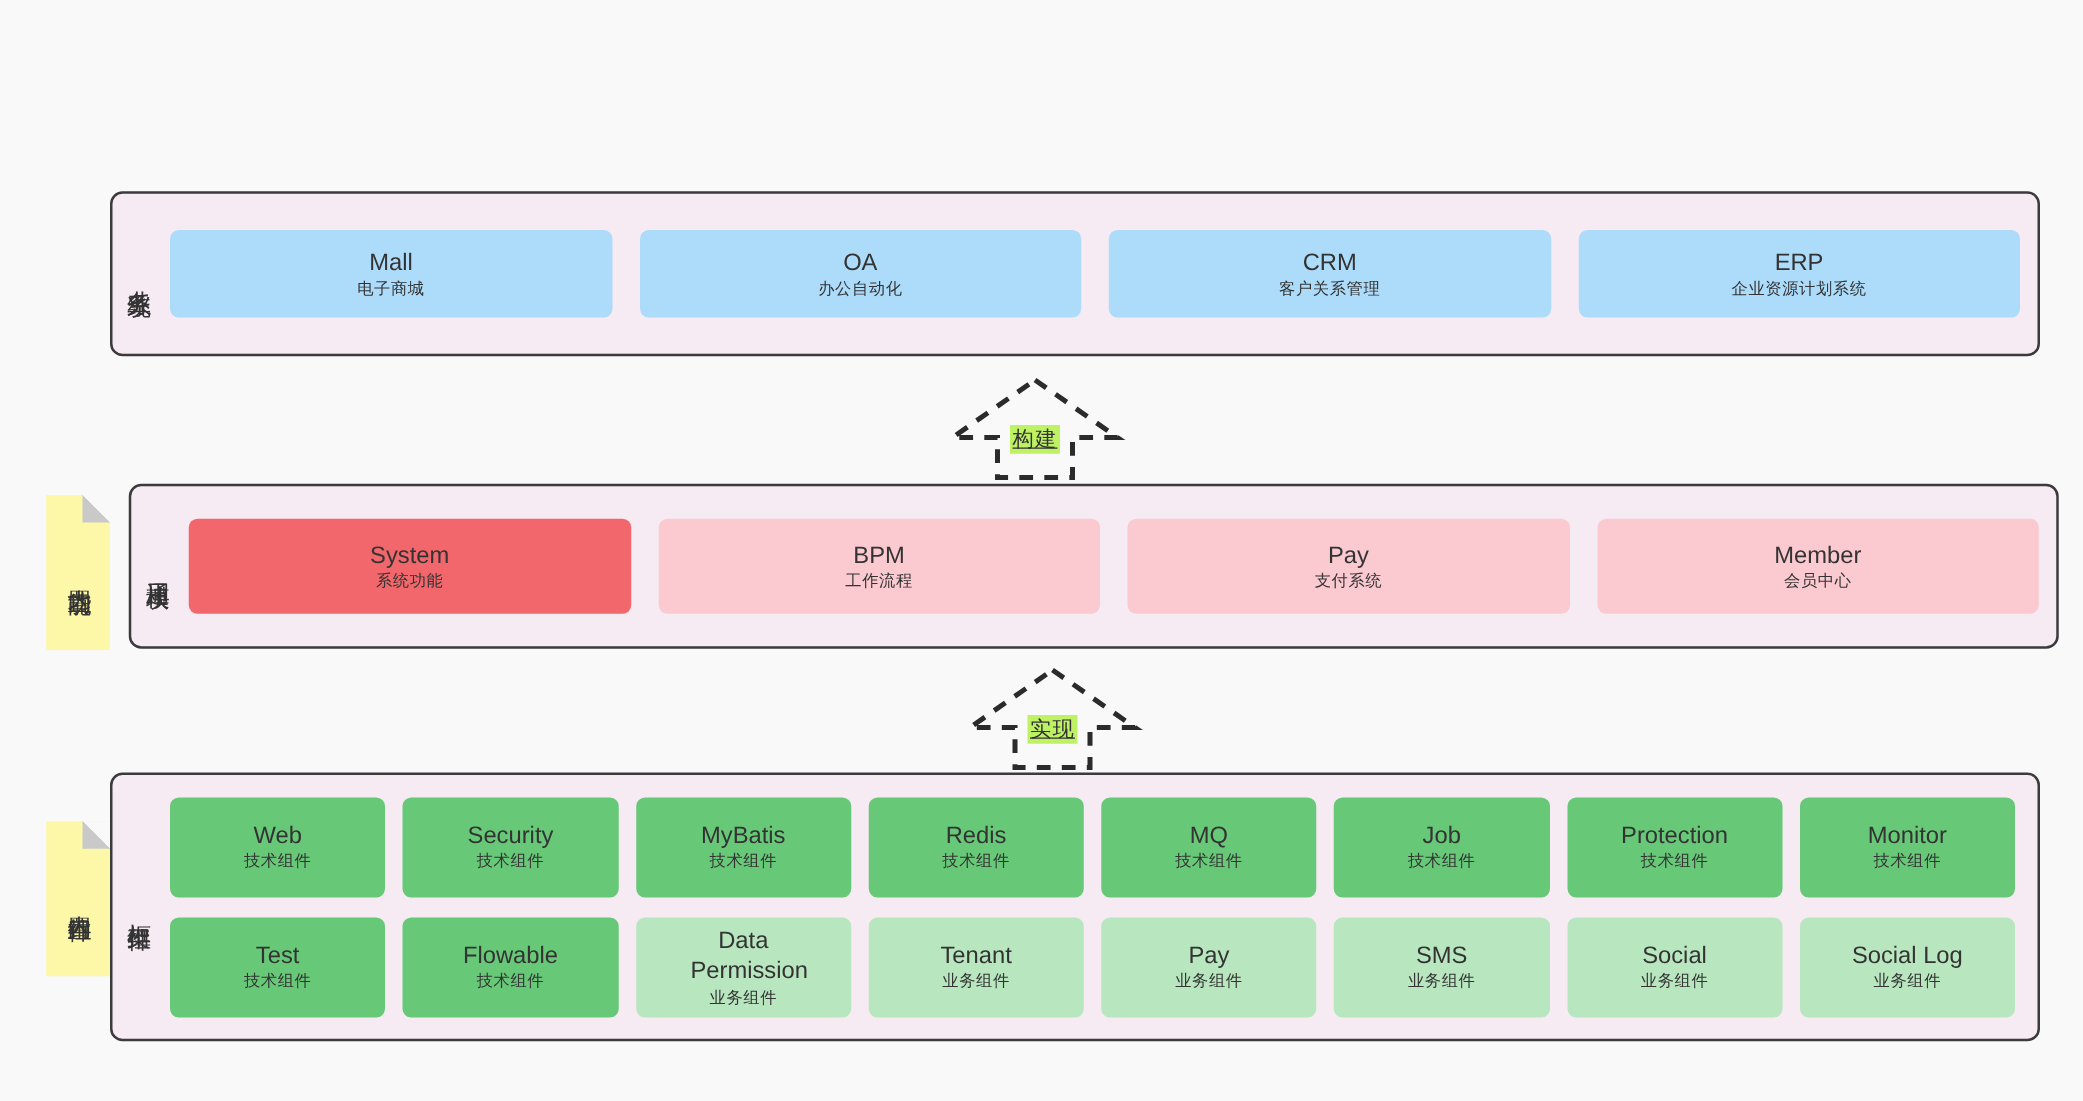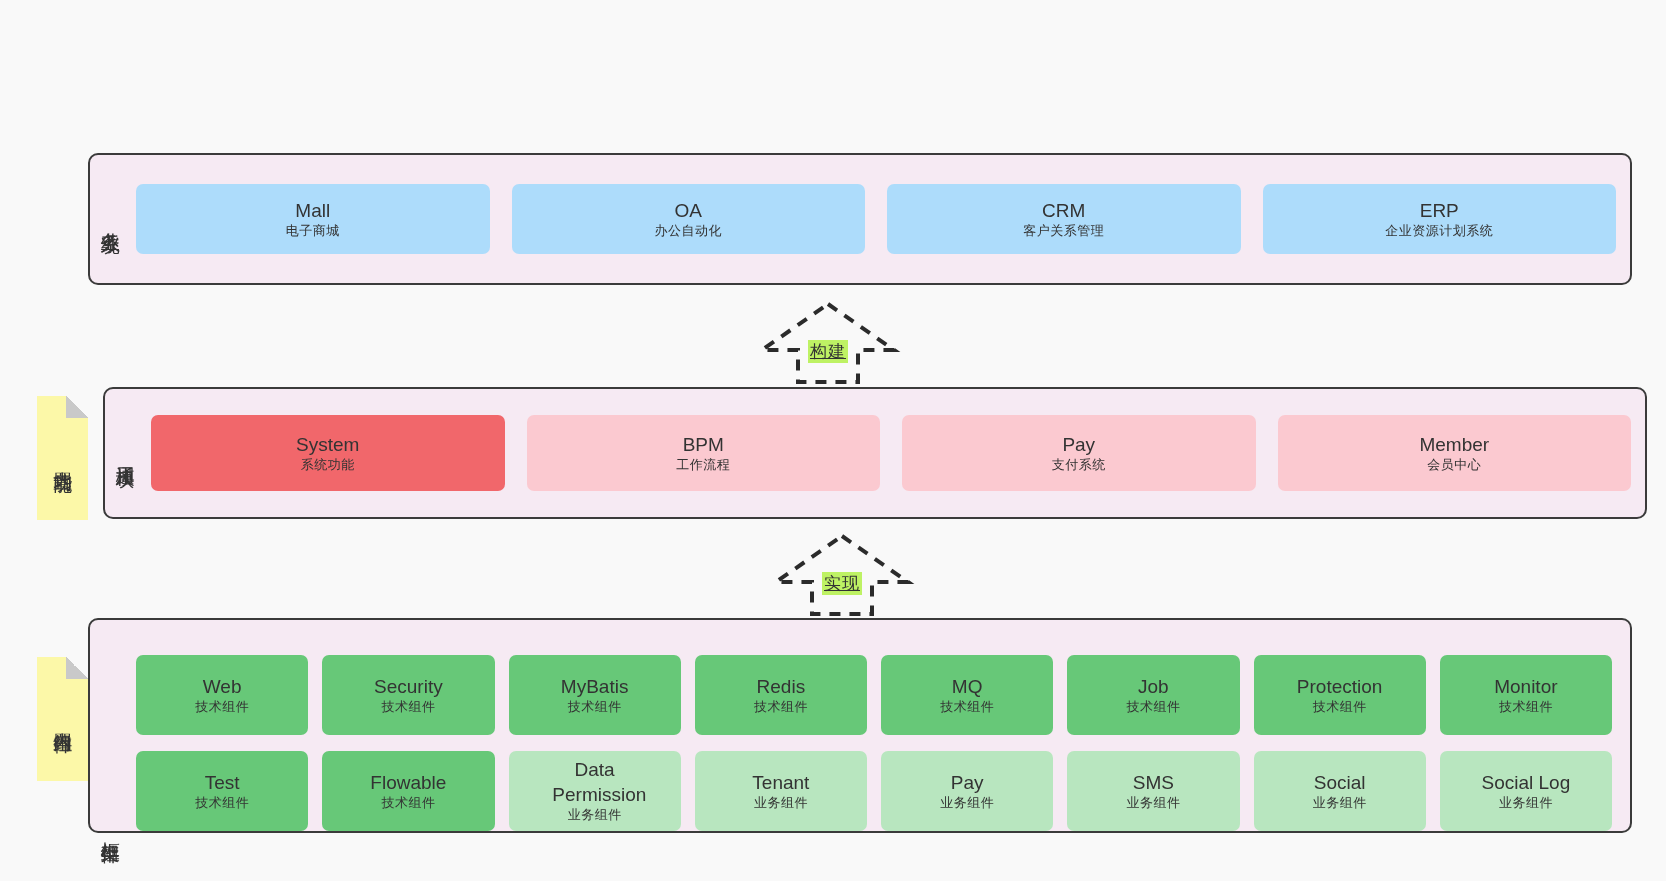--- a/index.html
+++ b/index.html
@@ -209,21 +209,21 @@
     <svg width="140" height="82" viewBox="0 0 140 82" aria-hidden="true">
       <path d="M70 2 L136 48 L100 48 L100 80 L40 80 L40 48 L4 48 Z" fill="none" stroke="#2B2B2B" stroke-width="4" stroke-dasharray="11 9" stroke-linejoin="miter"></path>
     </svg>
     <div class="arrow-label" style="top:38px;">实现</div>
   </div>
 
   <div class="note" style="left:37px; top:617px; width:51px; height:124px;">
     <span>内置组件</span>
   </div>
 
-  <div class="layer" style="left:88px; top:578px; width:1544px; height:215px;align-items:flex-end;">
+  <div class="layer" style="left:88px; top:578px; width:1544px; height:215px;">
     <div class="layer-label">框架组件</div>
     <div class="layer-body" style="gap:16px; padding-right:18px;">
 
       <div class="row" style="height:80px; gap:14px;">
         <div class="card c-green">
           <span class="t-en">Web</span>
           <span class="t-cn">技术组件</span>
         </div>
         <div class="card c-green">
           <span class="t-en">Security</span>

